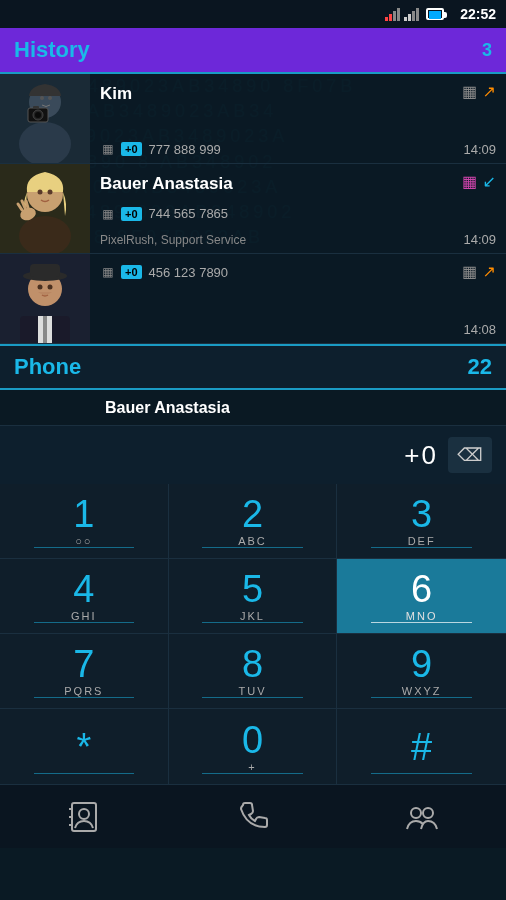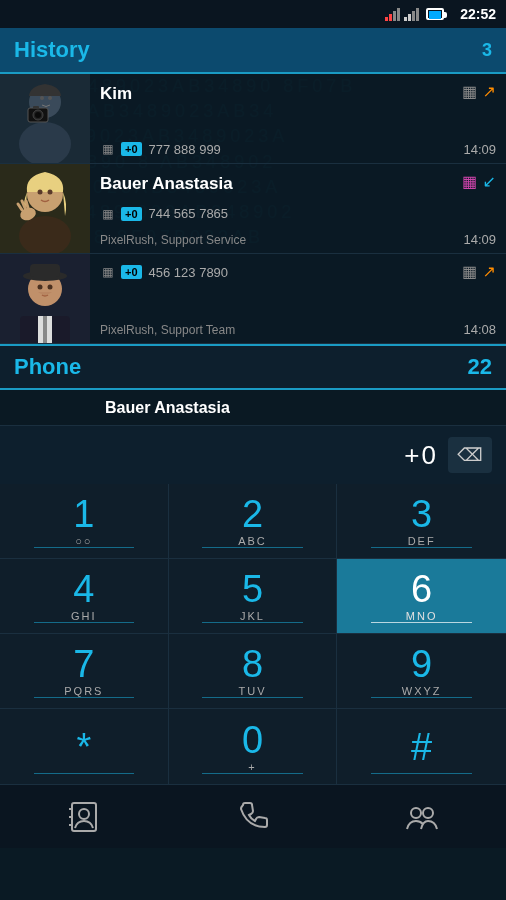--- a/index.html
+++ b/index.html
@@ -81,21 +81,21 @@
     .time-text {
       color: #fff;
       font-size: 14px;
       font-weight: bold;
       margin-left: 4px;
     }
 
     
     .history-header {
       height: 46px;
-      background: #0c4a6e;
+      background: #6d28d9;
       display: flex;
       align-items: center;
       justify-content: space-between;
       padding: 0 14px;
       border-bottom: 2px solid #1a9bc4;
     }
     .history-title {
       color: #1ab8e8;
       font-size: 22px;
       font-weight: bold;
@@ -531,21 +531,20 @@
 
         <rect x="43" y="62" width="4" height="28" fill="#888"></rect>
       </svg>
     </div>
     <div class="contact-info">
       <div class="contact-phone-row">
         <span class="phone-icon">▦</span>
         <span class="plus-badge">+0</span>
         <span>456 123 7890</span>
       </div>
-      <span class="contact-company">PixelRush, Support Team</span>
     </div>
     <div class="contact-meta">
       <div class="contact-icons">
         <span class="sim-icon">▦</span>
         <span class="call-icon call-out">↗</span>
       </div>
       <span class="contact-time">14:08</span>
     </div>
   </div>
 

